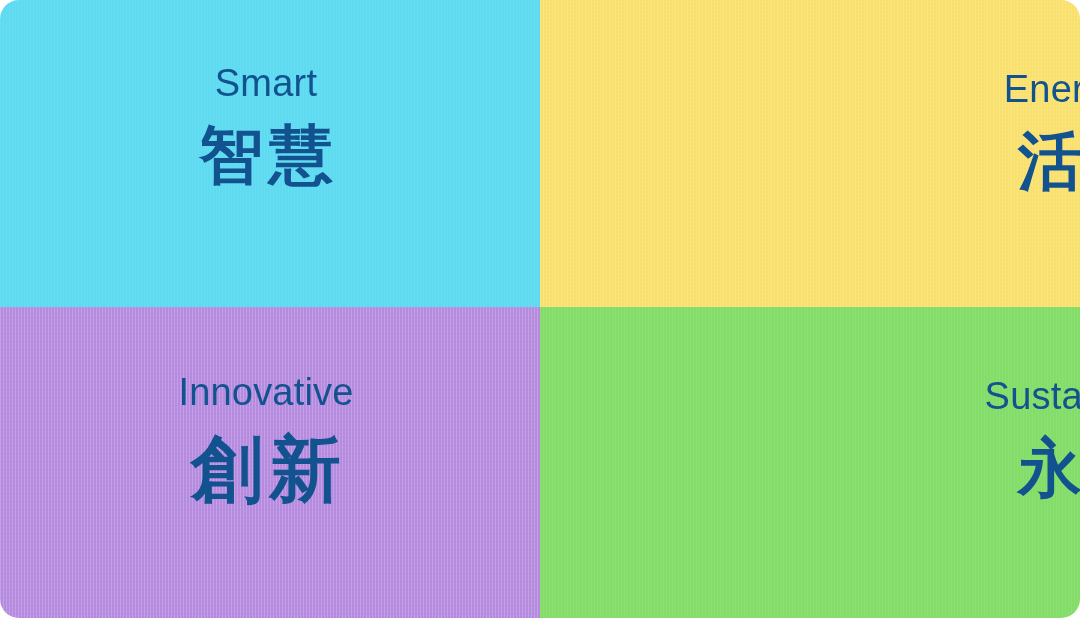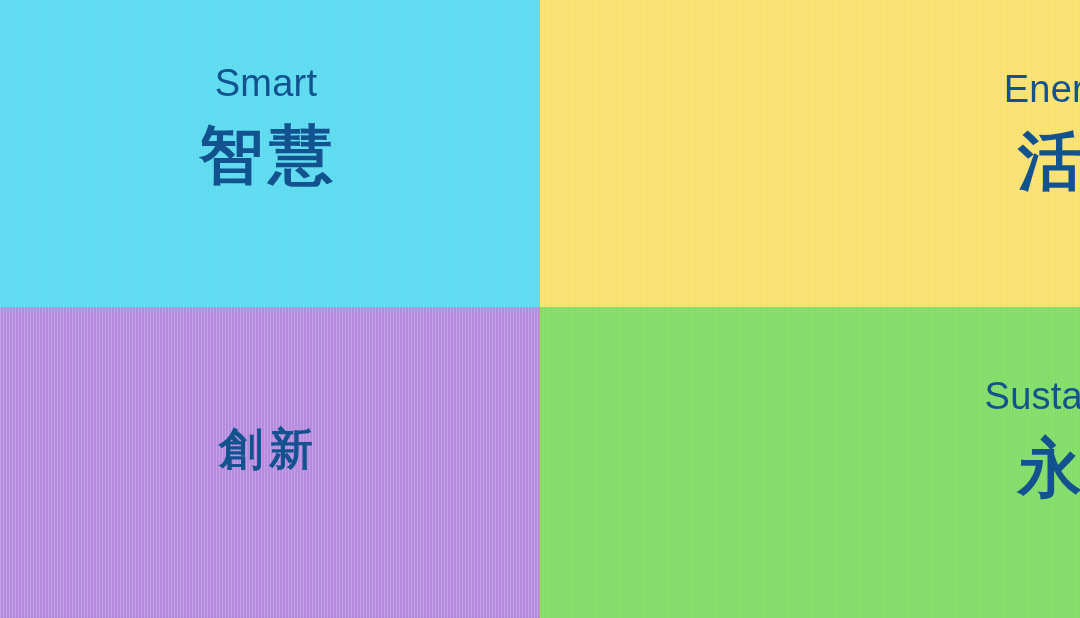--- a/index.html
+++ b/index.html
@@ -98,21 +98,21 @@
   }
   
   .panel-tl .wordblock { transform: translate(-4px, -26px); }
   .panel-tr .wordblock { transform: translate(275px, -20px); }
   .panel-bl .wordblock { transform: translate(-4px, -22px); }
   .panel-br .wordblock { transform: translate(275px, -22px); }
 </style>
 </head>
 <body>
 
-<div id="stage" style="color: rgb(18, 82, 143); width: 1080px; height: 618px;">
+<div id="stage" style="color: rgb(18, 82, 143); width: 1080px; height: 618px; border-radius: 19px;">
   <div class="grid">
 
     <div class="panel panel-tl" style="background-color: rgb(94, 219, 240);">
       <div class="texture"></div>
       <div class="wordblock">
         <div class="label-en" style="font-size: 38px;">Smart</div>
         <div class="label-cjk" style="font-size: 64px;">智慧</div>
       </div>
     </div>
 
@@ -120,21 +120,22 @@
       <div class="texture"></div>
       <div class="wordblock">
         <div class="label-en" style="font-size: 38px;">Energetic</div>
         <div class="label-cjk" style="font-size: 64px;">活力</div>
       </div>
     </div>
 
     <div class="panel panel-bl tex-diag" style="background-color: rgb(182, 139, 224);">
       <div class="texture"></div>
       <div class="wordblock">
-        <div class="label-cjk" style="font-size: 44px;">創新</div>
+        <div class="label-en" style="font-size: 38px;">Innovative</div>
+        <div class="label-cjk" style="font-size: 72px;">創新</div>
       </div>
     </div>
 
     <div class="panel panel-br" style="background-color: rgb(133, 221, 105);">
       <div class="texture"></div>
       <div class="wordblock">
         <div class="label-en" style="font-size: 38px;">Sustainable</div>
         <div class="label-cjk" style="font-size: 64px;">永續</div>
       </div>
     </div>

